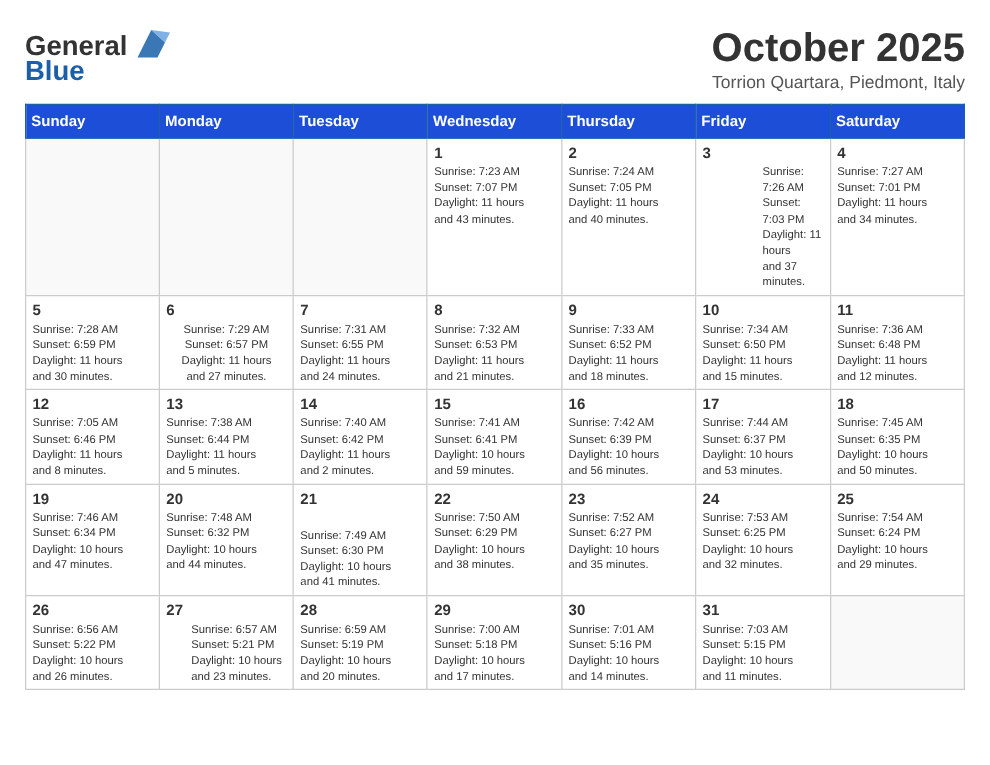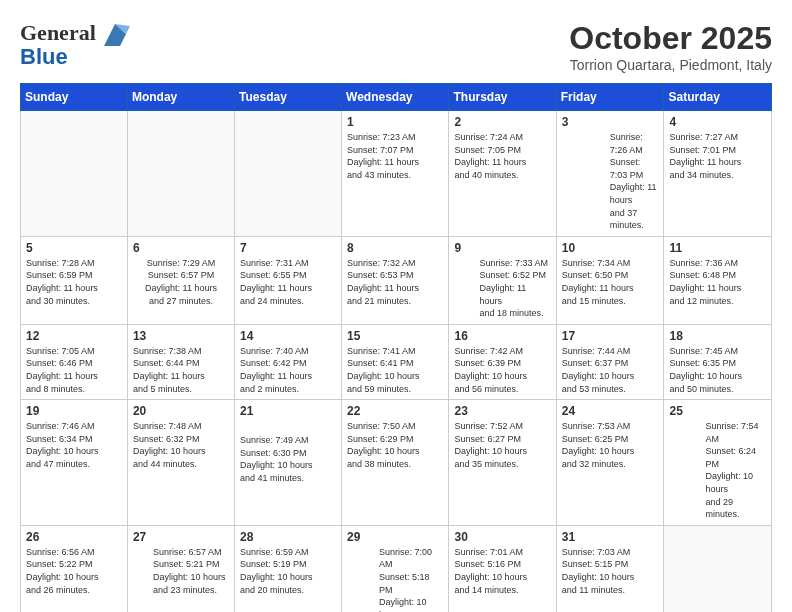--- a/index.html
+++ b/index.html
@@ -75,21 +75,21 @@
       color: #333;
       line-height: 1.4;
     }
   </style>
 </head>
 <body>
 
 <div class="header">
   <div class="logo">
     <div>
-      <div style="display:flex;align-items:flex-start;font-family:Liberation Serif, serif;">
+      <div style="display:flex;align-items:flex-end;">
         <span style="font-size:22px;font-weight:bold;color:#333;">General</span>
         <svg class="logo-icon" viewBox="0 0 30 30" xmlns="http://www.w3.org/2000/svg">
           <polygon points="4,26 15,4 26,14 20,26" fill="#1a5fa8" opacity="0.85"></polygon>
           <polygon points="15,4 26,14 30,6" fill="#4a90d9" opacity="0.7"></polygon>
         </svg>
       </div>
       <div style="font-size:22px;font-weight:bold;color:#1a5fa8;margin-top:-6px;">Blue</div>
     </div>
   </div>
   <div class="title-block">
@@ -168,21 +168,21 @@
         </td>
         <td>
           <div class="day-number">8</div>
           <div class="day-info" style="white-space: pre-line;">Sunrise: 7:32 AM
 Sunset: 6:53 PM
 Daylight: 11 hours
 and 21 minutes.</div>
         </td>
         <td>
           <div class="day-number">9</div>
-          <div class="day-info" style="white-space: pre-line; margin-left: 25px;">Sunrise: 7:33 AM
+          <div class="day-info" style="white-space: pre-line;">Sunrise: 7:33 AM
 Sunset: 6:52 PM
 Daylight: 11 hours
 and 18 minutes.</div>
         </td>
         <td>
           <div class="day-number">10</div>
           <div class="day-info" style="white-space: pre-line;">Sunrise: 7:34 AM
 Sunset: 6:50 PM
 Daylight: 11 hours
 and 15 minutes.</div>
@@ -284,21 +284,21 @@
         </td>
         <td>
           <div class="day-number">24</div>
           <div class="day-info" style="white-space: pre-line;">Sunrise: 7:53 AM
 Sunset: 6:25 PM
 Daylight: 10 hours
 and 32 minutes.</div>
         </td>
         <td>
           <div class="day-number">25</div>
-          <div class="day-info" style="white-space: pre-line; margin-left: 36px;">Sunrise: 7:54 AM
+          <div class="day-info" style="white-space: pre-line;">Sunrise: 7:54 AM
 Sunset: 6:24 PM
 Daylight: 10 hours
 and 29 minutes.</div>
         </td>
       </tr>
       <tr>
         <td>
           <div class="day-number">26</div>
           <div class="day-info" style="white-space: pre-line;">Sunrise: 6:56 AM
 Sunset: 5:22 PM
@@ -314,21 +314,21 @@
         </td>
         <td>
           <div class="day-number">28</div>
           <div class="day-info" style="white-space: pre-line;">Sunrise: 6:59 AM
 Sunset: 5:19 PM
 Daylight: 10 hours
 and 20 minutes.</div>
         </td>
         <td>
           <div class="day-number">29</div>
-          <div class="day-info" style="white-space: pre-line; margin-left: 32px;">Sunrise: 7:00 AM
+          <div class="day-info" style="white-space: pre-line;">Sunrise: 7:00 AM
 Sunset: 5:18 PM
 Daylight: 10 hours
 and 17 minutes.</div>
         </td>
         <td>
           <div class="day-number">30</div>
           <div class="day-info" style="white-space: pre-line;">Sunrise: 7:01 AM
 Sunset: 5:16 PM
 Daylight: 10 hours
 and 14 minutes.</div>

